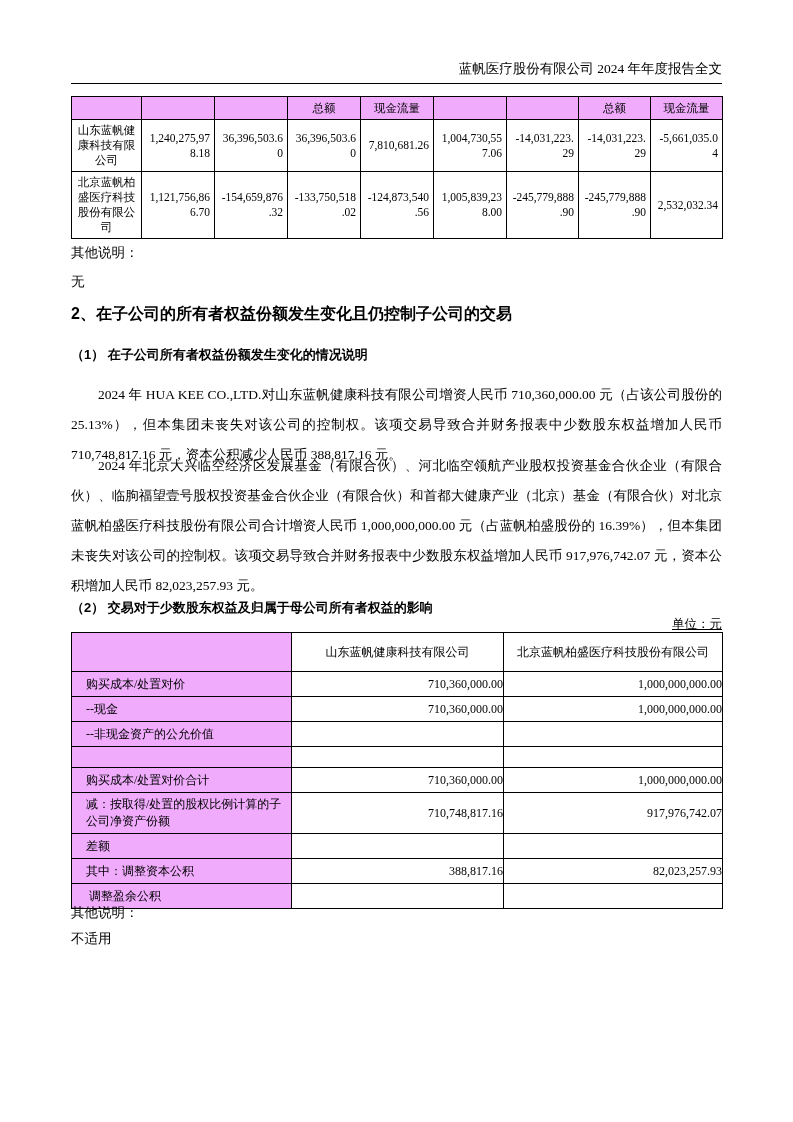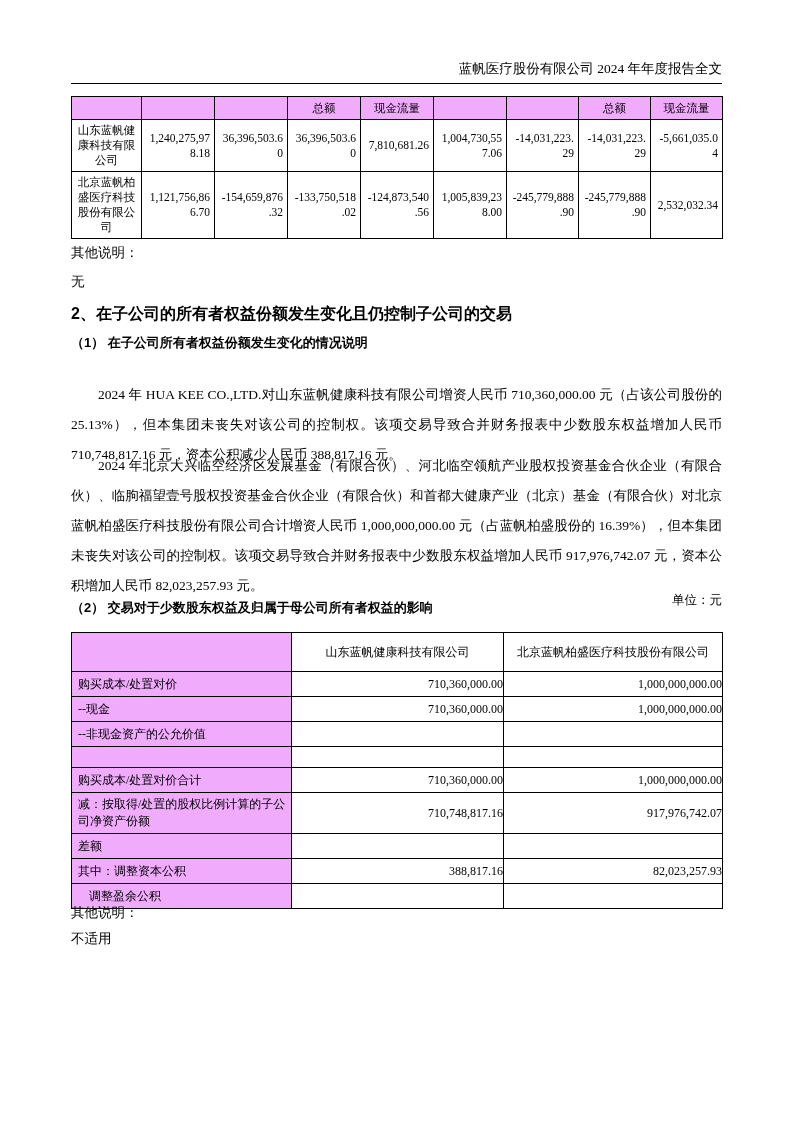--- a/index.html
+++ b/index.html
@@ -137,21 +137,21 @@
     top: 628px;
     left: 71px;
     width: 651px;
   }
   .tbl-bot td {
     font-size: 12px;
     height: 20px;
   }
   .tbl-bot td.lbl {
     text-align: left;
-    padding-left: 6px;
+    padding-left: 14px;
     line-height: 17px;
   }
   .tbl-bot td.lbl.indent {
     padding-left: 17px;
   }
   .tbl-bot td.val {
     text-align: right;
     padding-right: 0;
   }
   .tbl-bot .hdrrow td {
@@ -227,28 +227,28 @@
         <td class="num">2,532,032.34</td>
       </tr>
     </tbody>
   </table>
 
   <div class="other-note" style="top:239px;">其他说明：</div>
   <div class="other-note" style="top:268px;">无</div>
 
   <div class="h2" style="top:300px;">2、在子公司的所有者权益份额发生变化且仍控制子公司的交易</div>
 
-  <div class="h3" style="top:329px;">（1） 在子公司所有者权益份额发生变化的情况说明</div>
+  <div class="h3" style="top:341px;">（1） 在子公司所有者权益份额发生变化的情况说明</div>
 
   <div class="para" style="top:376px;">2024 年 HUA KEE CO.,LTD.对山东蓝帆健康科技有限公司增资人民币 710,360,000.00 元（占该公司股份的 25.13%），但本集团未丧失对该公司的控制权。该项交易导致合并财务报表中少数股东权益增加人民币 710,748,817.16 元，资本公积减少人民币 388,817.16 元。</div>
   <div class="para" style="top:447px;">2024 年北京大兴临空经济区发展基金（有限合伙）、河北临空领航产业股权投资基金合伙企业（有限合伙）、临朐福望壹号股权投资基金合伙企业（有限合伙）和首都大健康产业（北京）基金（有限合伙）对北京蓝帆柏盛医疗科技股份有限公司合计增资人民币 1,000,000,000.00 元（占蓝帆柏盛股份的 16.39%），但本集团未丧失对该公司的控制权。该项交易导致合并财务报表中少数股东权益增加人民币 917,976,742.07 元，资本公积增加人民币 82,023,257.93 元。</div>
 
   <div class="h3" style="top:594px;">（2） 交易对于少数股东权益及归属于母公司所有者权益的影响</div>
 
-  <div class="unit-label" style="top:588px;">单位：元</div>
+  <div class="unit-label" style="top:612px;text-decoration:underline;">单位：元</div>
 
   <table class="tbl-bot">
     <colgroup>
       <col style="width:220px">
       <col style="width:212px">
       <col style="width:219px">
     </colgroup>
     <tbody>
       <tr class="hdrrow">
         <td class="shade"></td>

